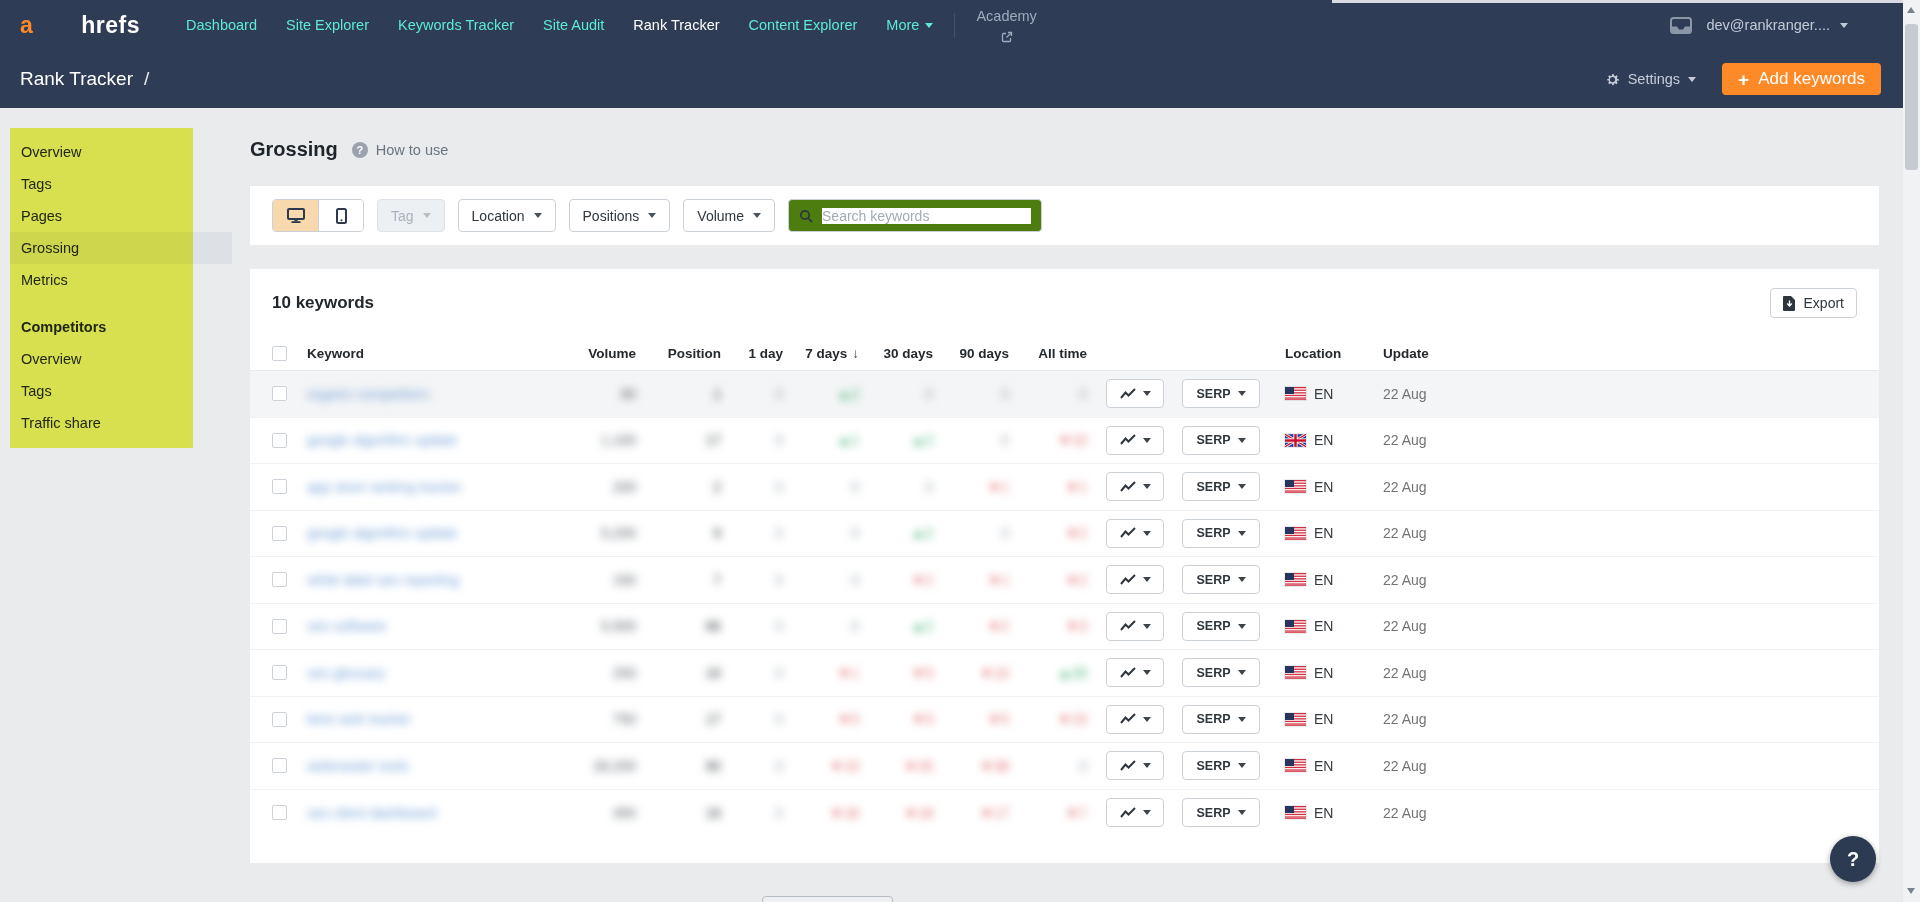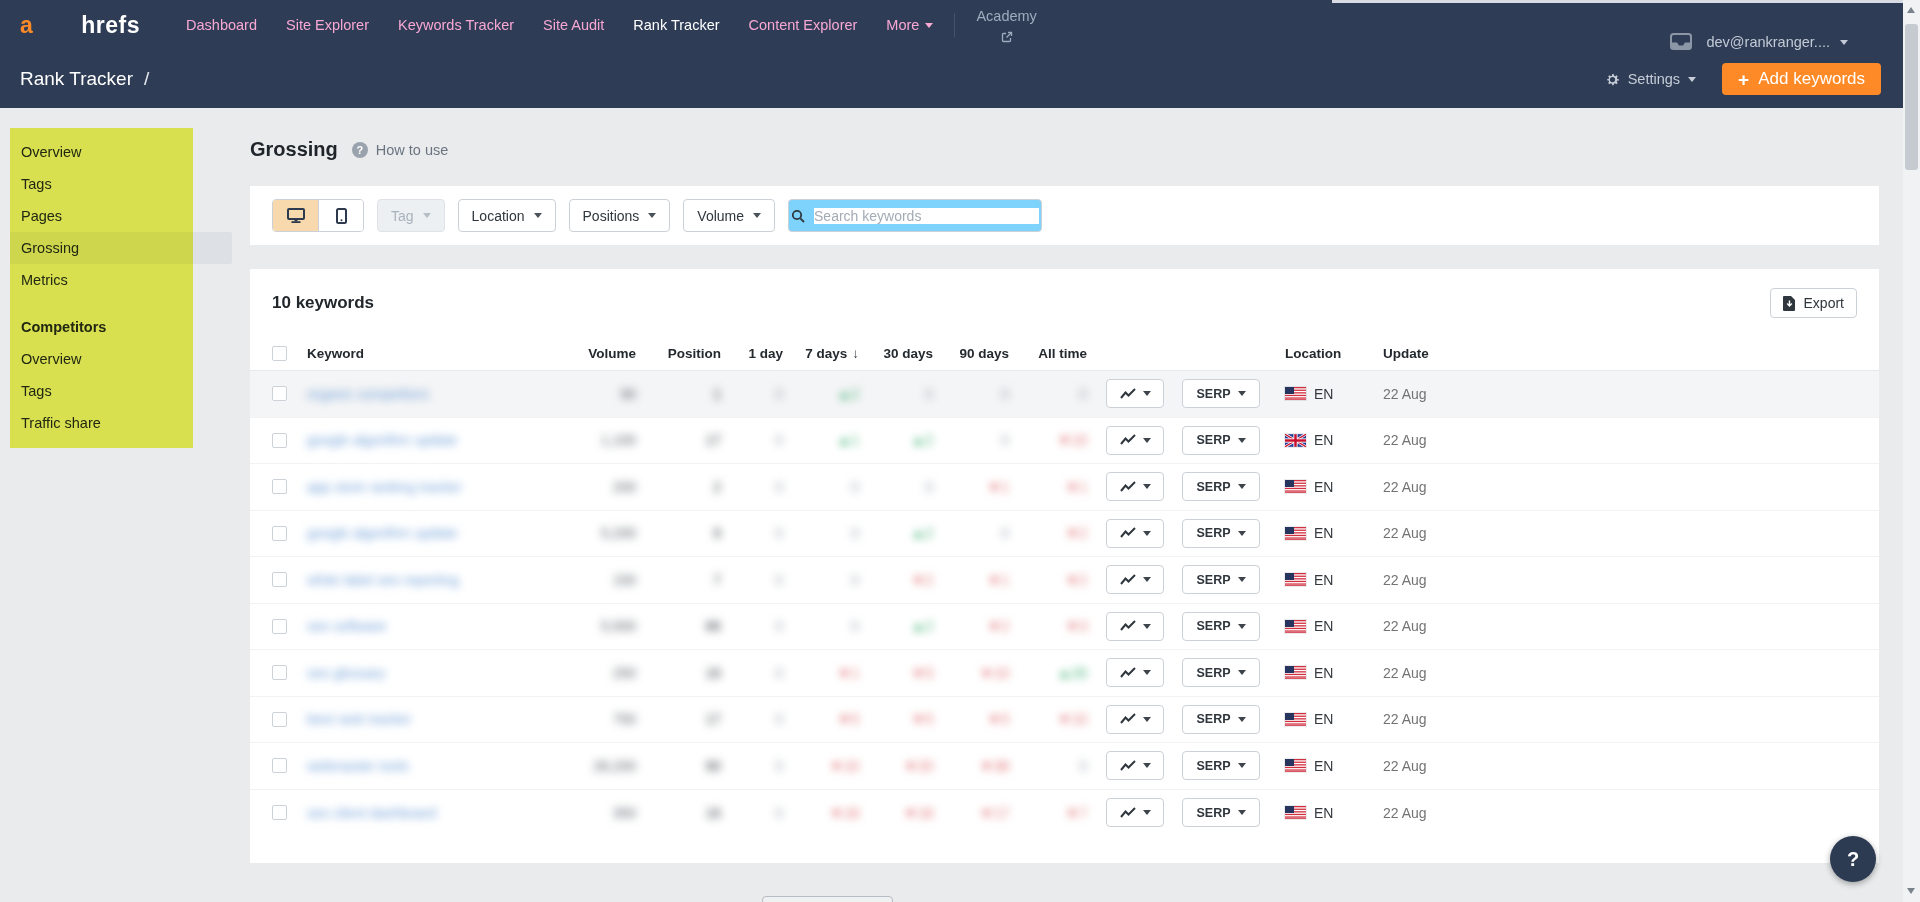--- a/index.html
+++ b/index.html
@@ -6,25 +6,25 @@
   html,body { background:#cfd2d6; }
   body { font-family:"Liberation Sans","DejaVu Sans",sans-serif; }
   .screen { position:relative; width:1920px; height:902px; background:#e9ebed; overflow:hidden; }
 
   
   .topnav { position:absolute; left:0; top:0; width:1920px; height:50px; background:#2e3c55; display:flex; align-items:center; padding:0 20px; }
   .logo { font-size:23px; font-weight:bold; letter-spacing:.5px; cursor:pointer; }
   .logo .logo-a { color:#fe8a27; }
   .logo .logo-rest { color:#ffffff;margin-left:48px; }
   .nav-items { display:flex; align-items:center; gap:29px; margin-left:46px; }
-  .nav-item { color:#f9a8d4; font-size:14.5px; cursor:pointer; display:flex; align-items:center; gap:6px; text-decoration:none; white-space:nowrap; }
+  .nav-item { color:#5eead4; font-size:14.5px; cursor:pointer; display:flex; align-items:center; gap:6px; text-decoration:none; white-space:nowrap; }
   .nav-item.v-true { color:#ffffff; }
   .nav-divider { width:1px; height:24px; background:#46536b; margin:0 21px; }
   .academy { color:#9fabbe; font-size:14.5px; cursor:pointer; display:flex; align-items:center; gap:7px;flex-direction:column; }
-  .account { position:absolute; right:72px; top:0; height:50px; display:flex; align-items:flex-end; gap:14px; }
+  .account { position:absolute; right:72px; top:0; height:50px; display:flex; align-items:center; gap:14px; }
   .account-email { color:#c2cad6; font-size:14.5px; cursor:pointer; display:flex; align-items:center; gap:10px; }
   .top-strip { position:absolute; left:1332px; top:0; width:571px; height:3px; background:#d9dbe3; }
 
   
   .subheader { position:absolute; left:0; top:50px; width:1920px; height:58px; background:#2e3c55; display:flex; align-items:center; padding:0 20px; }
   .sub-title { color:#ffffff; font-size:19px; display:flex; align-items:baseline; }
   .sub-slash { margin-left:11px; color:#e8ecf2; }
   .sub-right { position:absolute; right:39px; top:0; height:58px; display:flex; align-items:center; gap:26px; }
   .settings { color:#c6cdd8; font-size:14.5px; display:flex; align-items:center; gap:8px; cursor:pointer; }
   .btn-add { height:32px; padding:0 16px; background:#fe8a27; border:none; border-radius:4px; color:#fff; display:flex; align-items:center; gap:9px; cursor:pointer; }
@@ -53,21 +53,21 @@
   
   .toggle { display:flex; height:33px; border:1px solid #ccd1d7; border-radius:4px; overflow:hidden; }
   .toggle-seg { width:45px; display:flex; align-items:center; justify-content:center; cursor:pointer; background:#fff; border:none; }
   .toggle-seg.active { background:#f8d9ae; }
   .toggle-seg + .toggle-seg { border-left:1px solid #ccd1d7; }
   .drop { height:33px; padding:0 13px; background:#fff; border:1px solid #ccd1d7; border-radius:4px; display:flex; align-items:center; gap:9px; font-size:14px; color:#2f363d; cursor:pointer; }
   .drop.disabled { background:#edf0f2; border-color:#dfe3e7; color:#a9b2bd; cursor:default; }
   .caret-down { display:inline-block; width:0; height:0; border-left:4px solid transparent; border-right:4px solid transparent; border-top:5px solid currentColor; }
   .drop .caret-down { color:#4a525a; }
   .drop.disabled .caret-down { color:#b6bec7; }
-  .search-box { height:33px; width:254px; background:#7dd3fc; border:1px solid #ccd1d7; border-radius:4px; display:flex; align-items:center; padding:0 2px; gap:9px; }
+  .search-box { height:33px; width:254px; background:#4d7c0f; border:1px solid #ccd1d7; border-radius:4px; display:flex; align-items:center; padding:0 10px; gap:9px; }
   .search-box input { border:none; outline:none; flex:1; font-size:14px; color:#2f363d; font-family:inherit; }
   .search-box input::placeholder { color:#a3abb5; }
 
   
   .card-head { height:68px; display:flex; align-items:center; justify-content:space-between; padding:0 22px; }
   .kw-count { font-size:17px; font-weight:bold; color:#22272c; }
   .btn { border:1px solid #ccd1d7; background:#fff; border-radius:4px; display:inline-flex; align-items:center; justify-content:center; gap:6px; cursor:pointer; font-family:inherit; }
   .btn-export { height:30px; padding:0 12px; font-size:14px; color:#2f363d; gap:8px; }
 
   .thead { height:34px; display:flex; align-items:center; border-bottom:1px solid #e6e9eb; font-size:13.5px; font-weight:bold; color:#24292e; }

